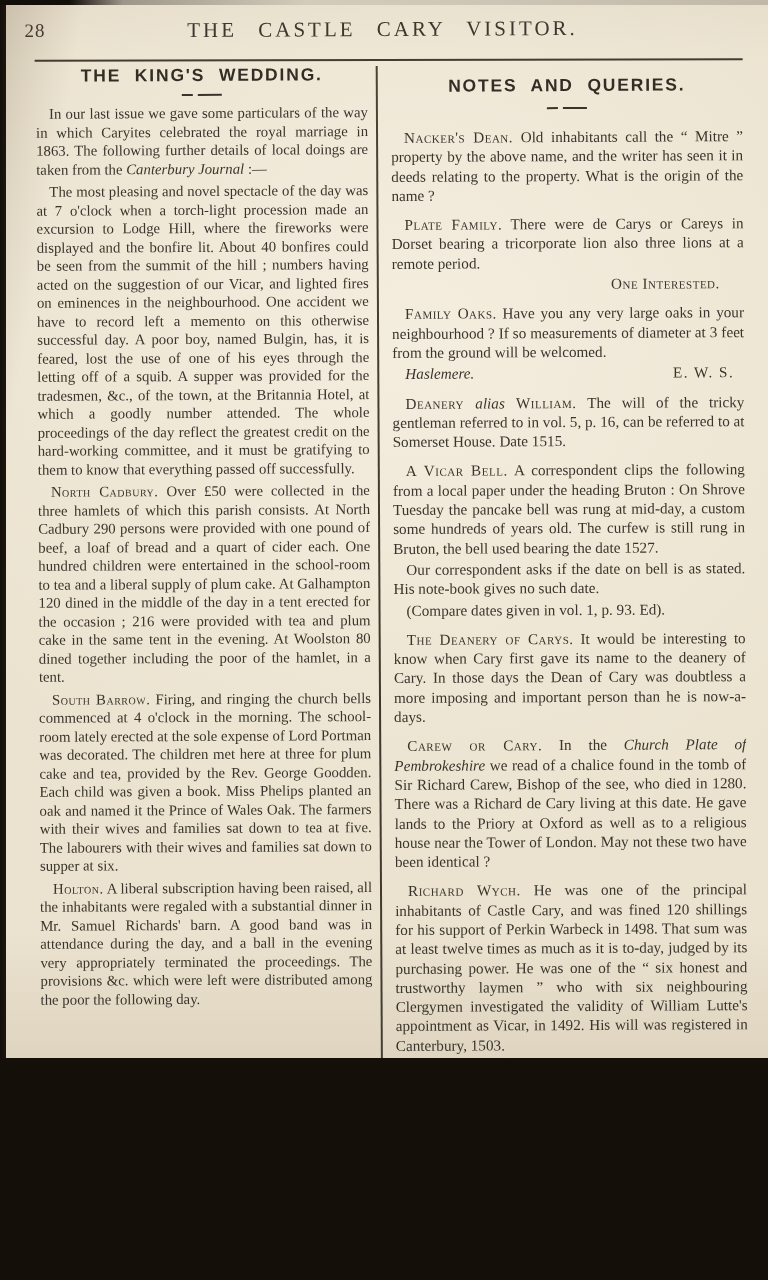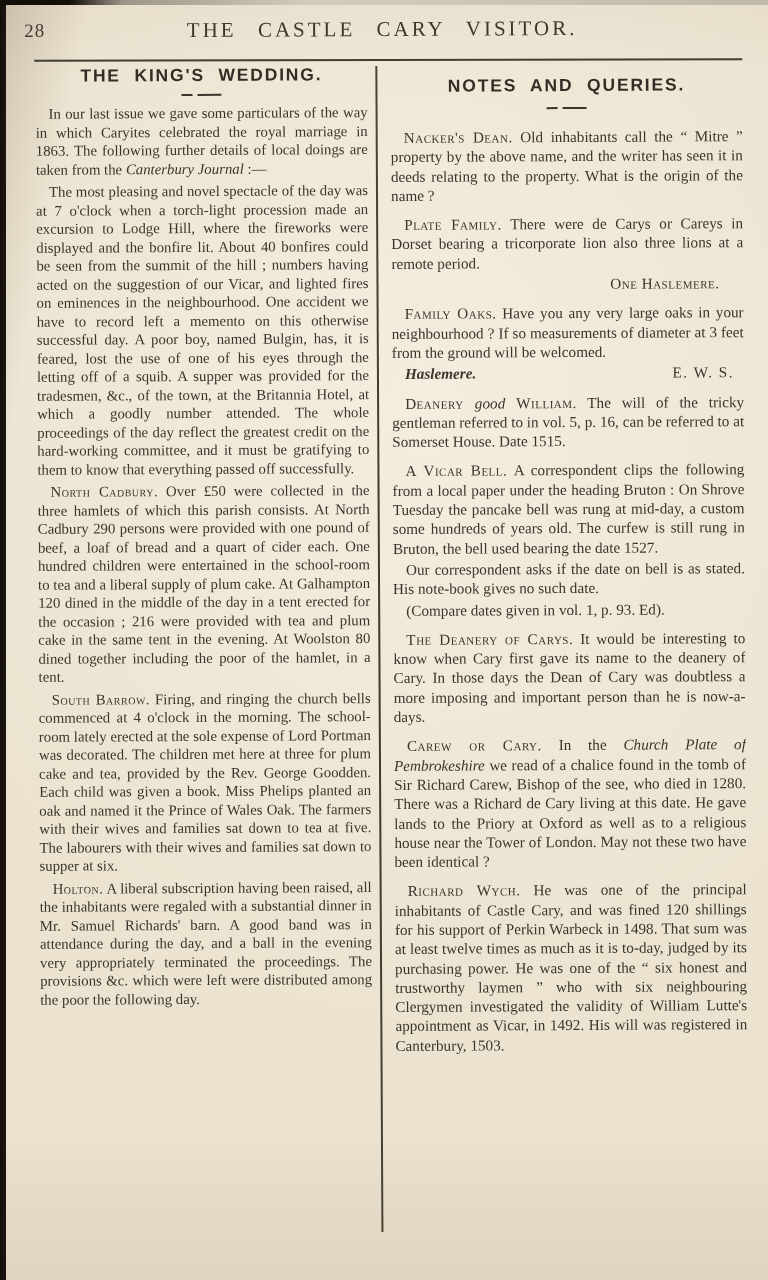--- a/index.html
+++ b/index.html
@@ -2,21 +2,21 @@
 <html><head>
 <meta charset="utf-8">
 <style>
   html,body{margin:0;padding:0;}
   body{
     width:768px;height:1280px;overflow:hidden;
     background:#141009;
     font-family:"Liberation Serif", serif;
   }
   .page{
-    position:relative;width:768px;height:1280px;overflow:hidden;
+    position:relative;width:768px;height:1058px;overflow:hidden;
     background:
       radial-gradient(120% 85% at 55% 32%, rgba(255,252,242,0.45), rgba(0,0,0,0) 62%),
       linear-gradient(100deg, rgba(92,74,48,0.22), rgba(0,0,0,0) 9%),
       linear-gradient(0deg, rgba(110,92,62,0.10), rgba(0,0,0,0) 12%),
       linear-gradient(180deg, rgba(110,92,62,0.05), rgba(0,0,0,0) 6%),
       #ebe2cf;
   }
   .edge-left{
     position:absolute;left:0;top:0;width:6px;height:1280px;
     background:linear-gradient(90deg,#120e0a,#1d1711);z-index:5;
@@ -71,21 +71,21 @@
   .col-left .para{font-size:14.8px;line-height:18.5px;}
   .col-right .para{font-size:15.2px;line-height:19.3px;margin-bottom:10px;}
   .para.tight{margin-bottom:2px;}
   .sc{font-variant:small-caps;letter-spacing:0.5px;}
   .i{font-style:italic;}
   .right-line{text-align:right;text-indent:0;padding-right:24px;}
   .sig-line{
     display:flex;justify-content:space-between;
     text-indent:0;padding:0 10px 0 13px;
   }
-  .sig-line .place{font-style:italic;font-weight:bold;}
+  .sig-line .place{font-style:italic;}
   .sig-line .initials{letter-spacing:1.5px;}
 </style>
 </head>
 <body>
 
 <div class="page">
   <div class="edge-left"></div>
   <div class="edge-top"></div>
 
   <div class="content">
@@ -110,27 +110,27 @@
     </div>
 
     <div class="column col-right">
       <div class="col-heading">NOTES AND QUERIES.</div>
       <div class="flourish">
         <span class="bar bar-short"></span><span class="bar bar-long"></span>
       </div>
       <div id="right-paras">
           <p class="para"><span class="sc">Nacker's Dean.</span><span> Old inhabitants call the “ Mitre ” property by the above name, and the writer has seen it in deeds relating to the property. What is the origin of the name ?</span></p>
           <p class="para tight"><span class="sc">Plate Family.</span><span> There were de Carys or Careys in Dorset bearing a tricorporate lion also three lions at a remote period.</span></p>
-          <p class="para right-line"><span class="sc">One Haslemere.</span></p>
+          <p class="para right-line"><span class="sc">One Interested.</span></p>
           <p class="para tight"><span class="sc">Family Oaks.</span><span> Have you any very large oaks in your neighbourhood ? If so measurements of diameter at 3 feet from the ground will be welcomed.</span></p>
           <div class="para sig-line">
             <span class="place">Haslemere.</span>
             <span class="initials">E. W. S.</span>
           </div>
-          <p class="para"><span class="sc">Deanery </span><span class="i">good</span><span class="sc"> William.</span><span> The will of the tricky gentleman referred to in vol. 5, p. 16, can be referred to at Somerset House. Date 1515.</span></p>
+          <p class="para"><span class="sc">Deanery </span><span class="i">alias</span><span class="sc"> William.</span><span> The will of the tricky gentleman referred to in vol. 5, p. 16, can be referred to at Somerset House. Date 1515.</span></p>
           <p class="para tight"><span class="sc">A Vicar Bell.</span><span> A correspondent clips the following from a local paper under the heading Bruton : On Shrove Tuesday the pancake bell was rung at mid-day, a custom some hundreds of years old. The curfew is still rung in Bruton, the bell used bearing the date 1527.</span></p>
           <p class="para tight"><span>Our correspondent asks if the date on bell is as stated. His note-book gives no such date.</span></p>
           <p class="para"><span>(Compare dates given in vol. 1, p. 93. Ed).</span></p>
           <p class="para"><span class="sc">The Deanery of Carys.</span><span> It would be interesting to know when Cary first gave its name to the deanery of Cary. In those days the Dean of Cary was doubtless a more imposing and important person than he is now-a-days.</span></p>
           <p class="para"><span class="sc">Carew or Cary.</span><span> In the </span><span class="i">Church Plate of Pembrokeshire</span><span> we read of a chalice found in the tomb of Sir Richard Carew, Bishop of the see, who died in 1280. There was a Richard de Cary living at this date. He gave lands to the Priory at Oxford as well as to a religious house near the Tower of London. May not these two have been identical ?</span></p>
           <p class="para"><span class="sc">Richard Wych.</span><span> He was one of the principal inhabitants of Castle Cary, and was fined 120 shillings for his support of Perkin Warbeck in 1498. That sum was at least twelve times as much as it is to-day, judged by its purchasing power. He was one of the “ six honest and trustworthy laymen ” who with six neighbouring Clergymen investigated the validity of William Lutte's appointment as Vicar, in 1492. His will was registered in Canterbury, 1503.</span></p>
         </div>
     </div>
 
   </div>

